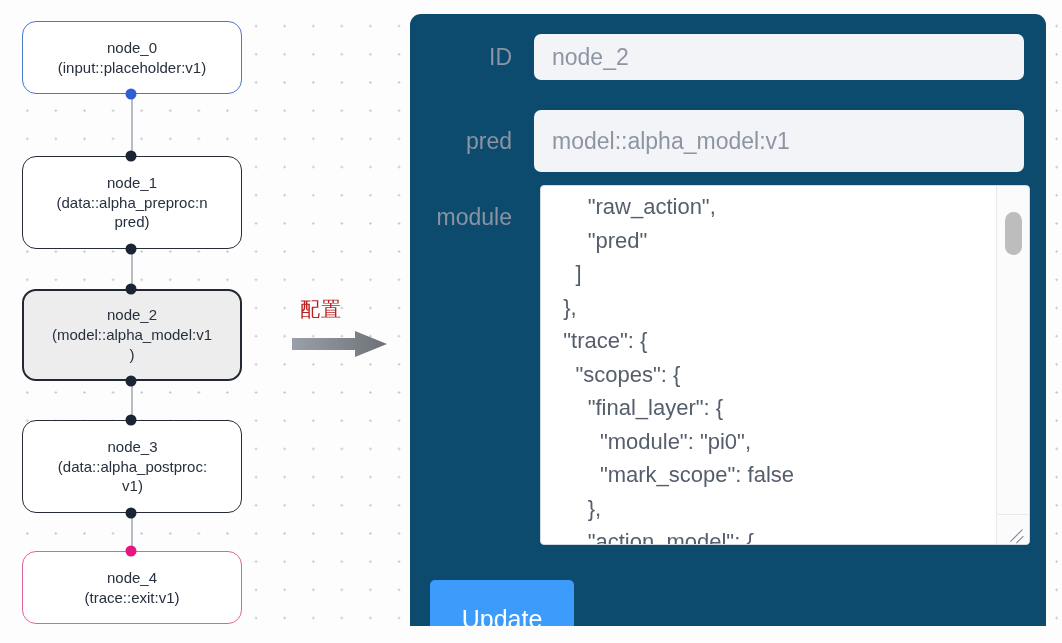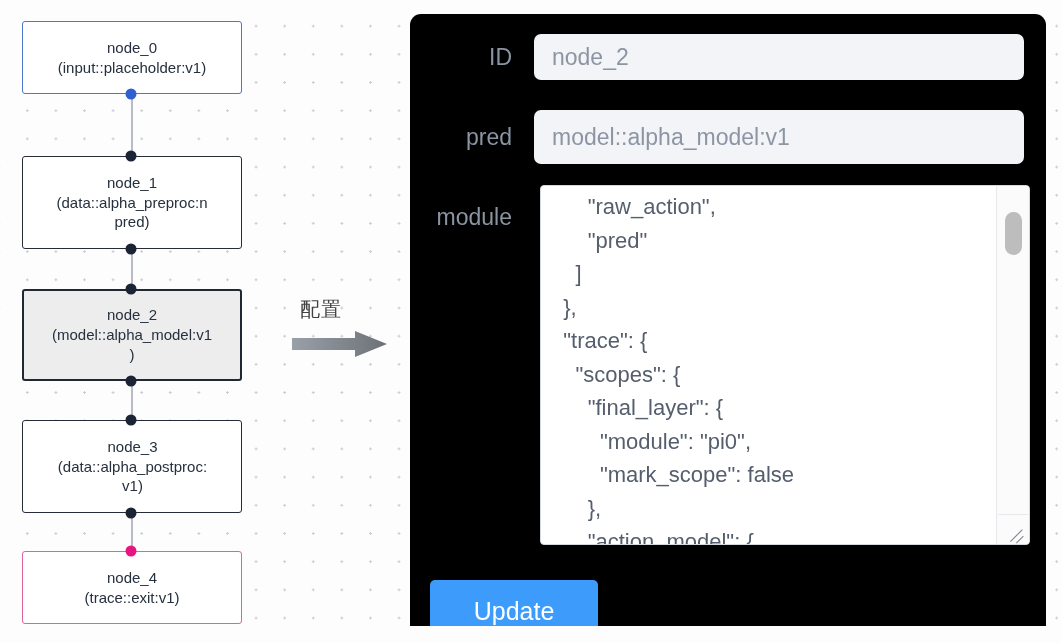--- a/index.html
+++ b/index.html
@@ -52,21 +52,21 @@
   .handle.pink { background: #e6157f; }
 
   
   .node {
     position: absolute;
     box-sizing: border-box;
     display: flex;
     align-items: center;
     justify-content: center;
     text-align: center;
-    border-radius: 3px;
+    border-radius: 14px;
     background: #ffffff;
     border: 1.4px solid #262b38;
     color: #26303e;
     font-size: 15px;
     line-height: 1.32;
     z-index: 4;
     padding: 4px 8px;
     white-space: pre-line;
     word-break: break-word;
   }
@@ -84,37 +84,37 @@
     top: 296px;
     width: 106px;
     height: 64px;
     z-index: 7;
   }
   #arrow-label {
     position: absolute;
     left: 8px;
     top: 0px;
     font-size: 20px;
-    color: #404040;
+    color: #b91c1c;
     letter-spacing: 1px;
   }
   #arrow-shape {
     position: absolute;
     left: 0px;
     top: 34px;
   }
 
   
   #config-panel {
     position: absolute;
     left: 410px;
     top: 14px;
     width: 636px;
     height: 612px;
-    background: #000000;
+    background: #0c4a6e;
     border-radius: 11px 11px 0 0;
     z-index: 10;
     overflow: hidden;
   }
 
   .field-row {
     position: absolute;
     display: flex;
     align-items: center;
   }
@@ -136,21 +136,21 @@
     font-size: 23px;
     font-family: "Liberation Sans", sans-serif;
     padding: 0 18px;
     outline: none;
   }
 
   #row-id { left: 0px; top: 20px; }
   #row-id .field-input { width: 490px; height: 46px; }
 
   #row-type { left: 0px; top: 96px; }
-  #row-type .field-input { width: 490px; height: 54px; }
+  #row-type .field-input { width: 490px; height: 62px; }
 
   #label-config {
     position: absolute;
     left: 0px;
     top: 190px;
     width: 124px;
     text-align: right;
     padding-right: 22px;
     box-sizing: border-box;
     color: #8b94a3;
@@ -234,32 +234,32 @@
   #config-resize-handle::after {
     width: 10px;
     right: 3px;
     bottom: 3px;
   }
 
   #update-button {
     position: absolute;
     left: 20px;
     top: 566px;
-    width: 168px;
+    width: 144px;
     height: 52px;
     background: #3d9bfb;
     border: none;
     border-radius: 5px;
     color: #ffffff;
     font-size: 25px;
     font-family: "Liberation Sans", sans-serif;
     cursor: pointer;
     text-align: center;
     line-height: 46px;
-    padding: 8px;
+    padding: 16px;
   }
 </style>
 </head>
 <body>
 
 <div id="screen">
 
   <div id="graph-canvas">
 
     <div class="edge" style="left:131px; top:94px; height:62px;"></div>

